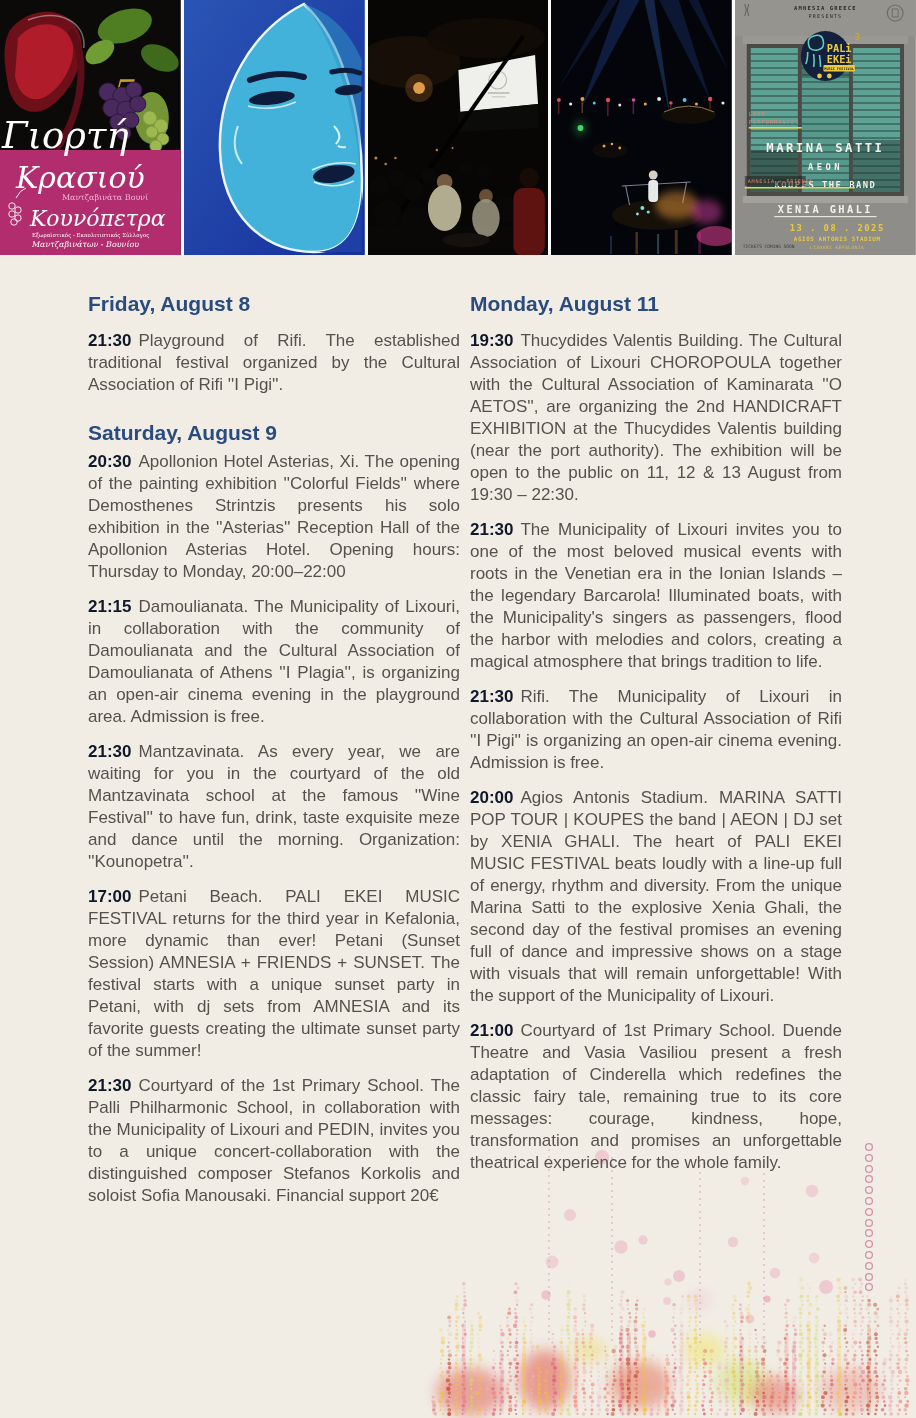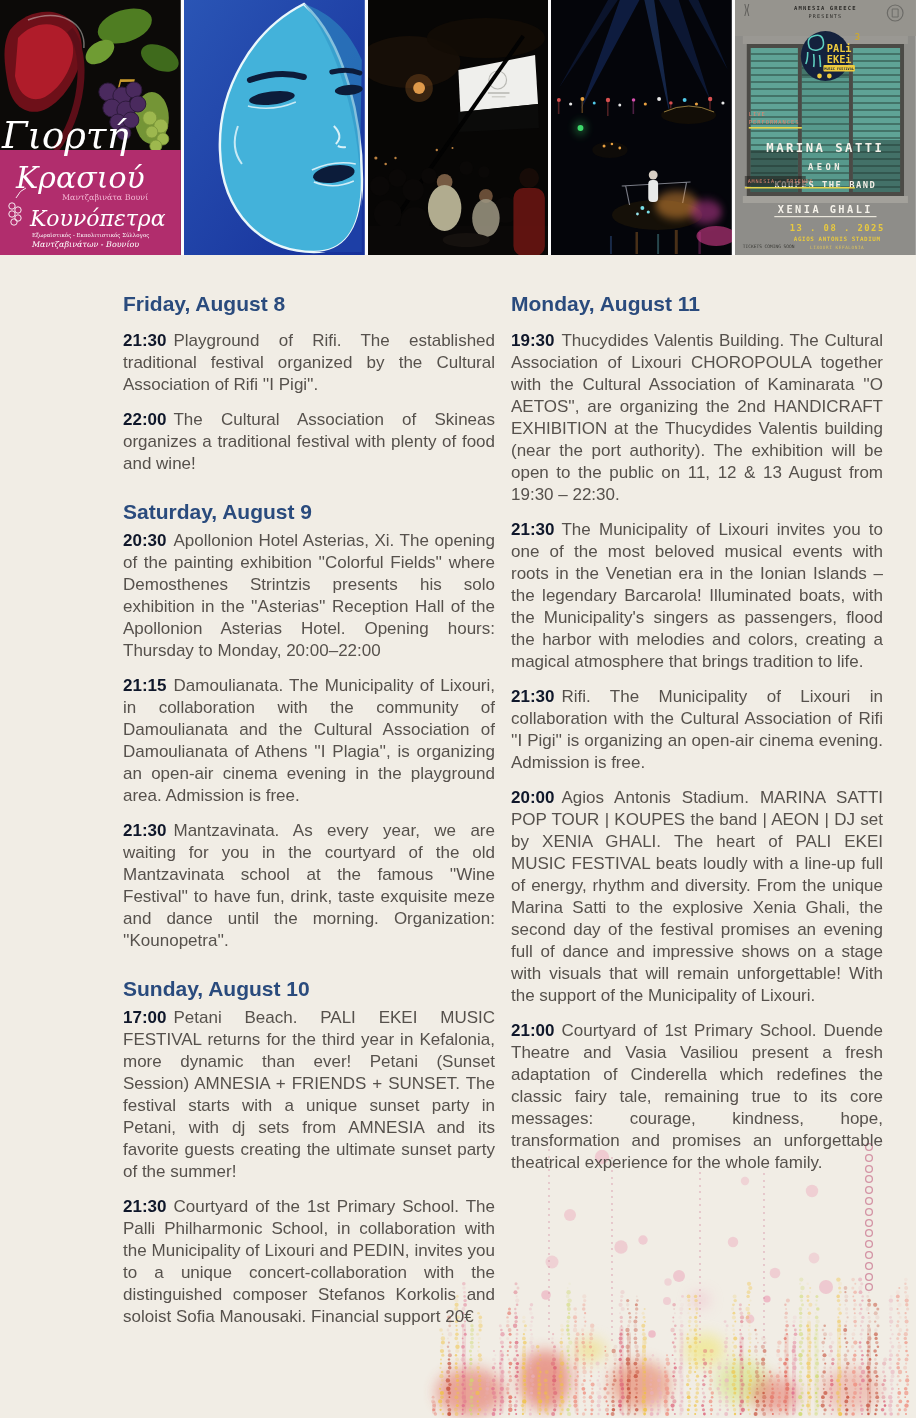--- a/index.html
+++ b/index.html
@@ -3,21 +3,21 @@
 <meta charset="utf-8">
 <style>
   html,body{margin:0;padding:0;background:#ffffff;}
   .page{position:relative;width:916px;height:1418px;background:#f1ede5;overflow:hidden;
         font-family:"Liberation Sans",sans-serif;}
   
   .gallery{position:relative;z-index:2;display:flex;gap:3px;height:255px;background:#fcfcfc;}
   .gallery figure{margin:0;flex:1 1 0;overflow:hidden;position:relative;}
   .gallery svg{display:block;width:100%;height:100%;}
   
-  .content{position:relative;z-index:1;display:flex;gap:16px;padding:36px 72px 0 88px;margin-left:35px;}
+  .content{position:relative;z-index:1;display:flex;gap:10px;padding:36px 72px 0 88px;}
   .col{width:372px;flex:none;}
   h2.day{margin:24px 0 5px 0;font-size:21px;line-height:26px;font-weight:bold;color:#2a4b7d;}
   h2.day.first{margin-top:0;margin-bottom:13px;}
   p.event{margin:0 0 13px 0;font-size:17px;line-height:22px;color:#56514c;
           text-align:justify;}
   p.event .time{font-weight:bold;color:#0f172a;margin-right:7px;}
   
   .decor{position:absolute;left:0;top:0;z-index:0;pointer-events:none;}
 </style>
 </head>
@@ -1975,28 +1975,26 @@
         <text x="8" y="248" font-size="4.6" fill="#3a3a36">TICKETS COMING SOON</text>
       </svg>
     </figure>
   </div>
 
   <div class="content">
 
     <div class="col">
       <h2 class="day first">Friday, August 8</h2>
       <p class="event"><span class="time">21:30</span><span>Playground of Rifi. The established traditional festival organized by the Cultural Association of Rifi ''I Pigi''.</span></p>
-      <p class="event"><span class="time">22:00</span><span>The Cultural Association of Skineas organizes a traditional festival with plenty of food and wine!</span></p>
 
       <h2 class="day">Saturday, August 9</h2>
       <p class="event"><span class="time">20:30</span><span>Apollonion Hotel Asterias, Xi. The opening of the painting exhibition ''Colorful Fields'' where Demosthenes Strintzis presents his solo exhibition in the ''Asterias'' Reception Hall of the Apollonion Asterias Hotel. Opening hours: Thursday to Monday, 20:00–22:00</span></p>
       <p class="event"><span class="time">21:15</span><span>Damoulianata. The Municipality of Lixouri, in collaboration with the community of Damoulianata and the Cultural Association of Damoulianata of Athens ''I Plagia'', is organizing an open-air cinema evening in the playground area. Admission is free.</span></p>
       <p class="event"><span class="time">21:30</span><span>Mantzavinata. As every year, we are waiting for you in the courtyard of the old Mantzavinata school at the famous ''Wine Festival'' to have fun, drink, taste exquisite meze and dance until the morning. Organization: ''Kounopetra''.</span></p>
 
-      <h2 class="day">Sunday, August 10</h2>
       <p class="event"><span class="time">17:00</span><span>Petani Beach. PALI EKEI MUSIC FESTIVAL returns for the third year in Kefalonia, more dynamic than ever! Petani (Sunset Session) AMNESIA + FRIENDS + SUNSET. The festival starts with a unique sunset party in Petani, with dj sets from AMNESIA and its favorite guests creating the ultimate sunset party of the summer!</span></p>
       <p class="event"><span class="time">21:30</span><span>Courtyard of the 1st Primary School. The Palli Philharmonic School, in collaboration with the Municipality of Lixouri and PEDIN, invites you to a unique concert-collaboration with the distinguished composer Stefanos Korkolis and soloist Sofia Manousaki. Financial support 20€</span></p>
     </div>
 
     <div class="col">
       <h2 class="day first">Monday, August 11</h2>
       <p class="event"><span class="time">19:30</span><span>Thucydides Valentis Building. The Cultural Association of Lixouri CHOROPOULA together with the Cultural Association of Kaminarata ''O AETOS'', are organizing the 2nd HANDICRAFT EXHIBITION at the Thucydides Valentis building (near the port authority). The exhibition will be open to the public on 11, 12 &amp; 13 August from 19:30 – 22:30.</span></p>
       <p class="event"><span class="time">21:30</span><span>The Municipality of Lixouri invites you to one of the most beloved musical events with roots in the Venetian era in the Ionian Islands – the legendary Barcarola! Illuminated boats, with the Municipality's singers as passengers, flood the harbor with melodies and colors, creating a magical atmosphere that brings tradition to life.</span></p>
 
       <p class="event"><span class="time">21:30</span><span>Rifi. The Municipality of Lixouri in collaboration with the Cultural Association of Rifi ''I Pigi'' is organizing an open-air cinema evening. Admission is free.</span></p>

